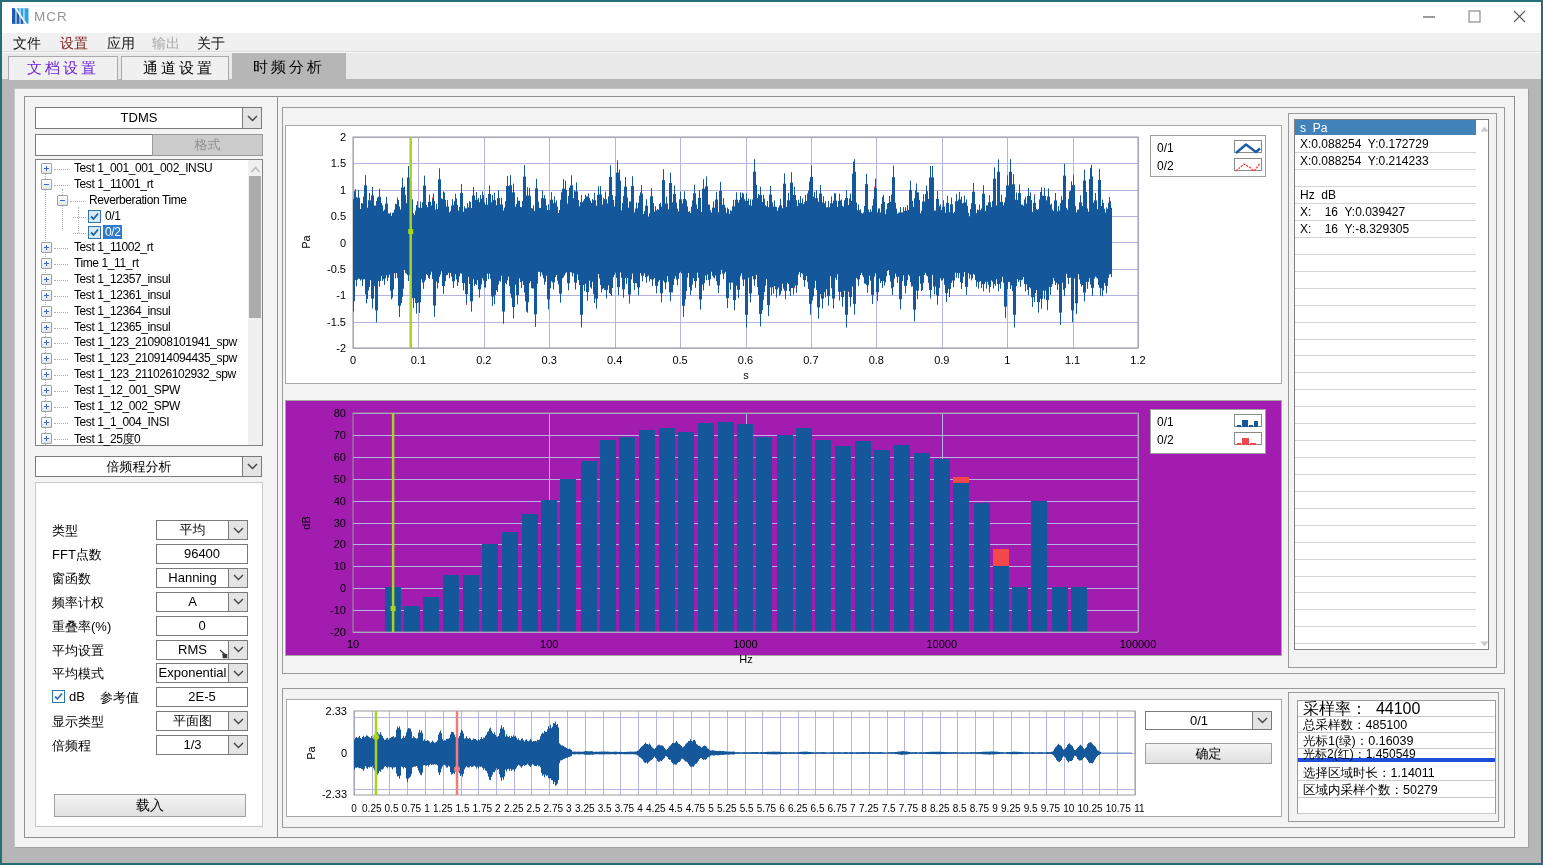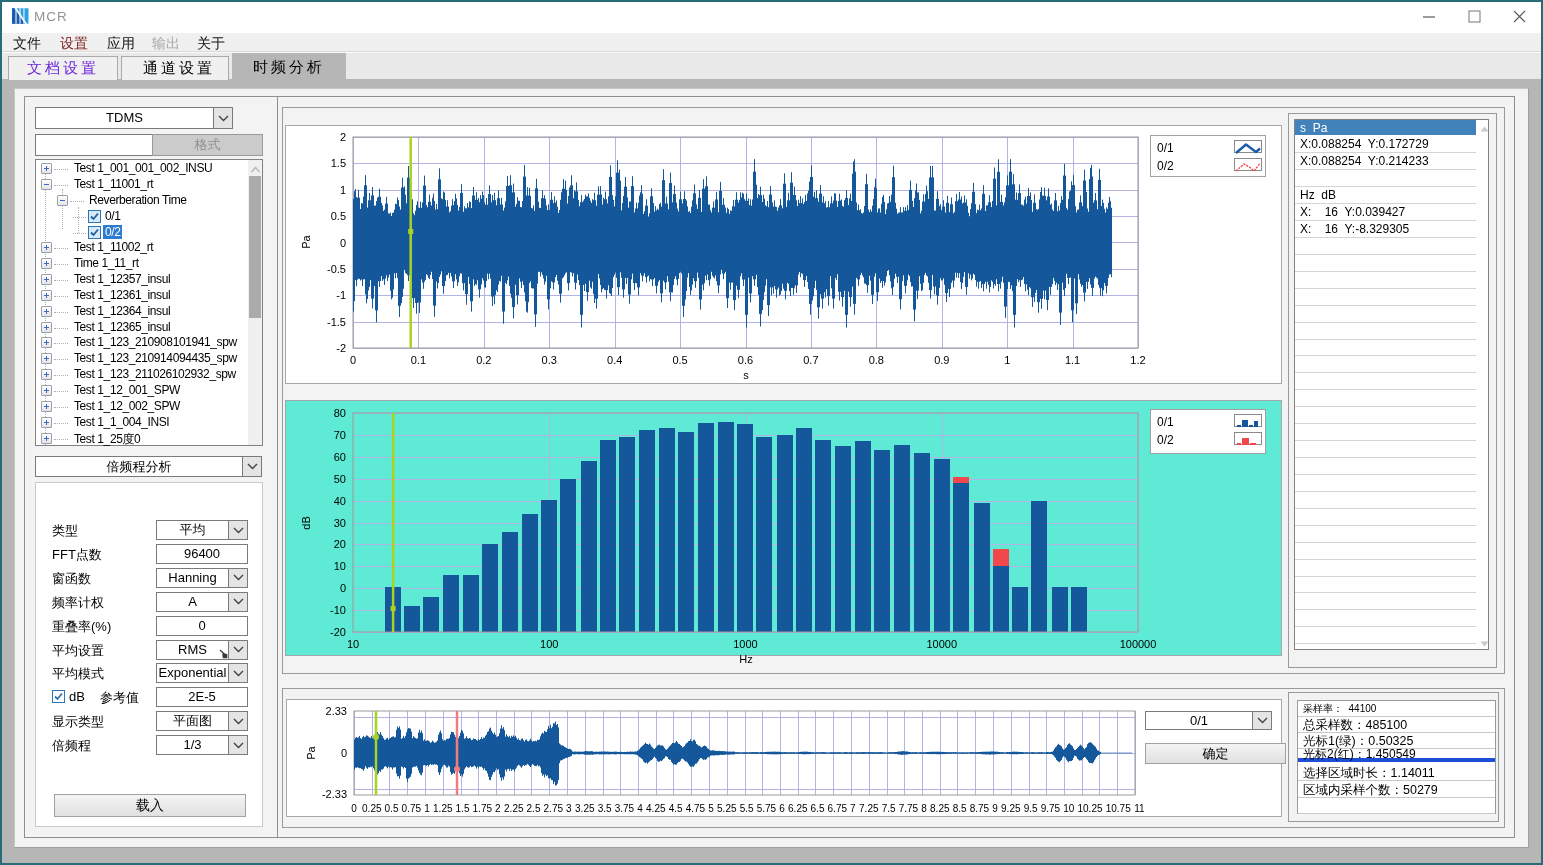--- a/index.html
+++ b/index.html
@@ -40,21 +40,21 @@
 <div class="abs" style="left:121px;top:56px;width:108px;height:24px;background:#f0f0f0;border:1px solid #a9a9a9;border-bottom:none"></div>
 <div class="abs" style="left:232px;top:53px;width:114px;height:32px;background:#b6b6b6"></div>
 <div class="abs" style="left:27px;top:59px;font-size:15px;color:#6d28d9;letter-spacing:3px">文档设置</div>
 <div class="abs" style="left:143px;top:59px;font-size:15px;color:#000;letter-spacing:3px">通道设置</div>
 <div class="abs" style="left:253px;top:58px;font-size:15px;color:#000;letter-spacing:3px">时频分析</div>
 <div class="abs" style="left:14px;top:88px;width:1515px;height:760px;background:#f3f3f3;border:1px solid #c6c6c6;border-right-color:#9f9f9f;border-bottom-color:#9f9f9f"></div>
 <div class="frame" style="left:24px;top:96px;width:1491px;height:742px"></div>
 <div class="abs" style="left:277px;top:96px;width:1px;height:742px;background:#8f8f8f"></div>
 <div class="frame" style="left:282px;top:107px;width:1223px;height:567px;border-color:#9a9a9a"></div>
 <div class="frame" style="left:282px;top:688px;width:1223px;height:140px;border-color:#9a9a9a"></div>
-<div class="inbox" style="left:35px;top:107px;width:198px;height:22px">
+<div class="inbox" style="left:35px;top:107px;width:227px;height:22px">
     <div class="ct" style="line-height:20px;font-size:13px">TDMS</div>
     <div class="arr" style="width:19px">
       <svg width="11" height="7" viewBox="0 0 11 7">
         <path d="M1 1 L5.5 5.5 L10 1" fill="none" stroke="#444" stroke-width="1.4"></path>
       </svg>
     </div>
   </div>
 <div class="inbox" style="left:35px;top:134px;width:118px;height:22px">
     <div class="ct" style="line-height:20px;font-size:13px"></div>
   </div>
@@ -308,21 +308,21 @@
       <text x="524.9" y="238" text-anchor="middle" style="font-family:'Liberation Sans',sans-serif;font-size:11px;fill:#000">0.7</text>
       <text x="590.3" y="238" text-anchor="middle" style="font-family:'Liberation Sans',sans-serif;font-size:11px;fill:#000">0.8</text>
       <text x="655.8" y="238" text-anchor="middle" style="font-family:'Liberation Sans',sans-serif;font-size:11px;fill:#000">0.9</text>
       <text x="721.2" y="238" text-anchor="middle" style="font-family:'Liberation Sans',sans-serif;font-size:11px;fill:#000">1</text>
       <text x="786.6" y="238" text-anchor="middle" style="font-family:'Liberation Sans',sans-serif;font-size:11px;fill:#000">1.1</text>
       <text x="852.0" y="238" text-anchor="middle" style="font-family:'Liberation Sans',sans-serif;font-size:11px;fill:#000">1.2</text>
       <text x="460" y="253" text-anchor="middle" style="font-family:'Liberation Sans',sans-serif;font-size:11px;fill:#000">s</text>
       <text x="24" y="116" text-anchor="middle" transform="rotate(-90 24 116)" style="font-family:'Liberation Sans',sans-serif;font-size:11px;fill:#000">Pa</text>
 </svg>
   </div>
-<div class="abs" style="left:285px;top:400px;width:997px;height:256px;background:#5eead4;border:1px solid #a7a7a7">
+<div class="abs" style="left:285px;top:400px;width:997px;height:256px;background:#a21caf;border:1px solid #a7a7a7">
     <svg width="997" height="267" style="position:absolute;left:0;top:0">
 <g stroke="#b4b4e4" stroke-width="1">
         <line x1="263.5" y1="12" x2="263.5" y2="231"></line>
         <line x1="460.5" y1="12" x2="460.5" y2="231"></line>
         <line x1="656.5" y1="12" x2="656.5" y2="231"></line>
         <line x1="852.5" y1="12" x2="852.5" y2="231"></line>
         <line x1="67" y1="12.5" x2="852" y2="12.5"></line>
         <line x1="67" y1="34.5" x2="852" y2="34.5"></line>
         <line x1="67" y1="56.5" x2="852" y2="56.5"></line>
         <line x1="67" y1="78.5" x2="852" y2="78.5"></line>
@@ -576,21 +576,21 @@
     <path d="M1.5 1.5 L9.5 1.5 L5.5 6.5" fill="#c9c9c9"></path>
   </svg>
 <div class="inbox" style="left:1145px;top:711px;width:127px;height:19px">
     <div class="ct" style="line-height:17px;font-size:13px">0/1</div>
     <div class="arr" style="width:19px">
       <svg width="11" height="7" viewBox="0 0 11 7">
         <path d="M1 1 L5.5 5.5 L10 1" fill="none" stroke="#444" stroke-width="1.4"></path>
       </svg>
     </div>
   </div>
-<div class="btn" style="left:1145px;top:743px;width:141px;height:21px;line-height:19px;font-size:13px">确定</div>
+<div class="btn" style="left:1145px;top:743px;width:127px;height:21px;line-height:19px;font-size:13px">确定</div>
 <div class="abs" style="left:1288px;top:692px;width:211px;height:130px;border:1px solid #9a9a9a"></div>
 <div class="abs" style="left:1297px;top:700px;width:199px;height:114px;background:#fff;border:1px solid #9a9a9a"></div>
-<div class="abs" style="left:1298px;top:700.5px;width:197px;height:16.2px;border-bottom:1px solid #c9c9c9;font-size:10px;line-height:16px;padding-left:5px;white-space:pre">采样率：  44100</div>
+<div class="abs" style="left:1298px;top:700.5px;width:197px;height:16.2px;border-bottom:1px solid #c9c9c9;font-size:16px;line-height:16px;padding-left:5px;white-space:pre">采样率：  44100</div>
 <div class="abs" style="left:1298px;top:716.7px;width:197px;height:16.2px;border-bottom:1px solid #c9c9c9;font-size:12.5px;line-height:16px;padding-left:5px;white-space:pre">总采样数：485100</div>
-<div class="abs" style="left:1298px;top:732.9px;width:197px;height:16.2px;border-bottom:1px solid #c9c9c9;font-size:12.5px;line-height:16px;padding-left:5px;white-space:pre">光标1(绿)：0.50325</div>
+<div class="abs" style="left:1298px;top:732.9px;width:197px;height:16.2px;border-bottom:1px solid #c9c9c9;font-size:12.5px;line-height:16px;padding-left:5px;white-space:pre">光标1(绿)：0.16039</div>
 <div class="abs" style="left:1298px;top:746px;width:197px;height:16.2px;border-bottom:4px solid #1d4ed8;font-size:12px;line-height:16px;padding-left:5px;white-space:pre">光标2(红)：1.450549</div>
 <div class="abs" style="left:1298px;top:765.3px;width:197px;height:16.2px;border-bottom:1px solid #c9c9c9;font-size:12.5px;line-height:16px;padding-left:5px;white-space:pre">选择区域时长：1.14011</div>
 <div class="abs" style="left:1298px;top:781.5px;width:197px;height:16.2px;border-bottom:1px solid #c9c9c9;font-size:12.5px;line-height:16px;padding-left:5px;white-space:pre">区域内采样个数：50279</div>
 <div class="abs" style="left:1298px;top:797.7px;width:197px;height:16.2px;border-bottom:1px solid #c9c9c9;font-size:12.5px;line-height:16px;padding-left:5px;white-space:pre"></div>
 </body></html>

